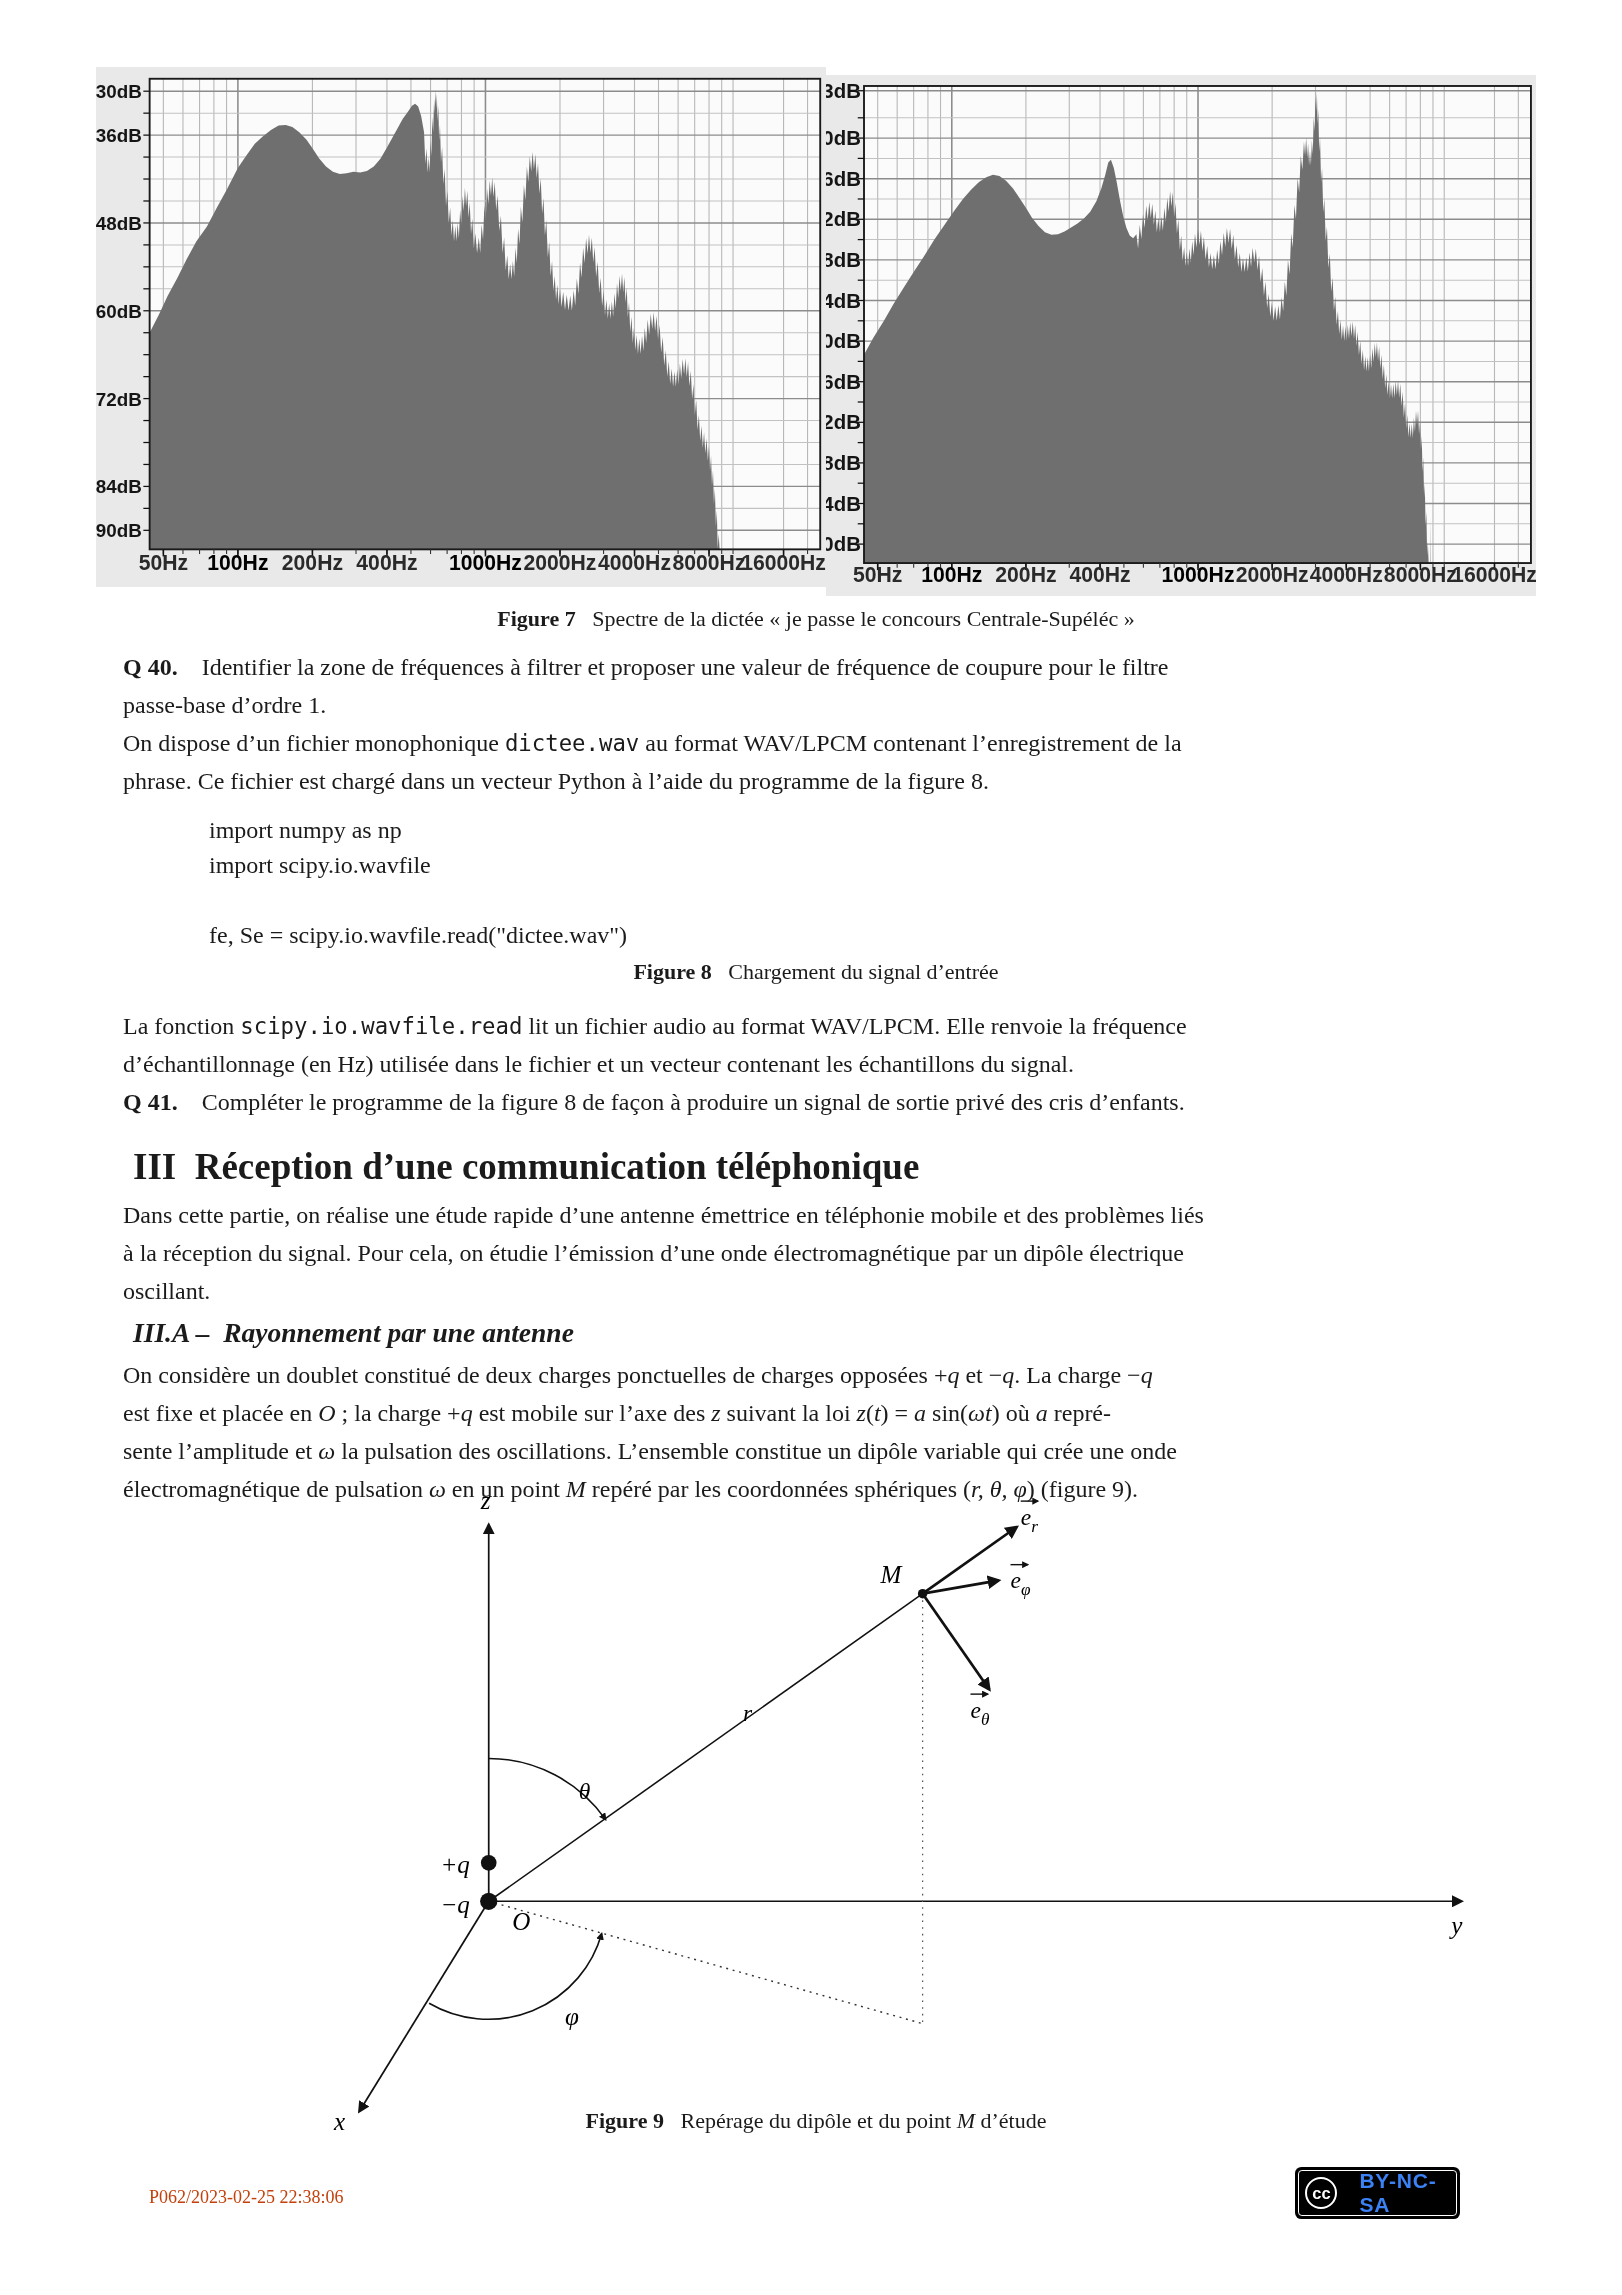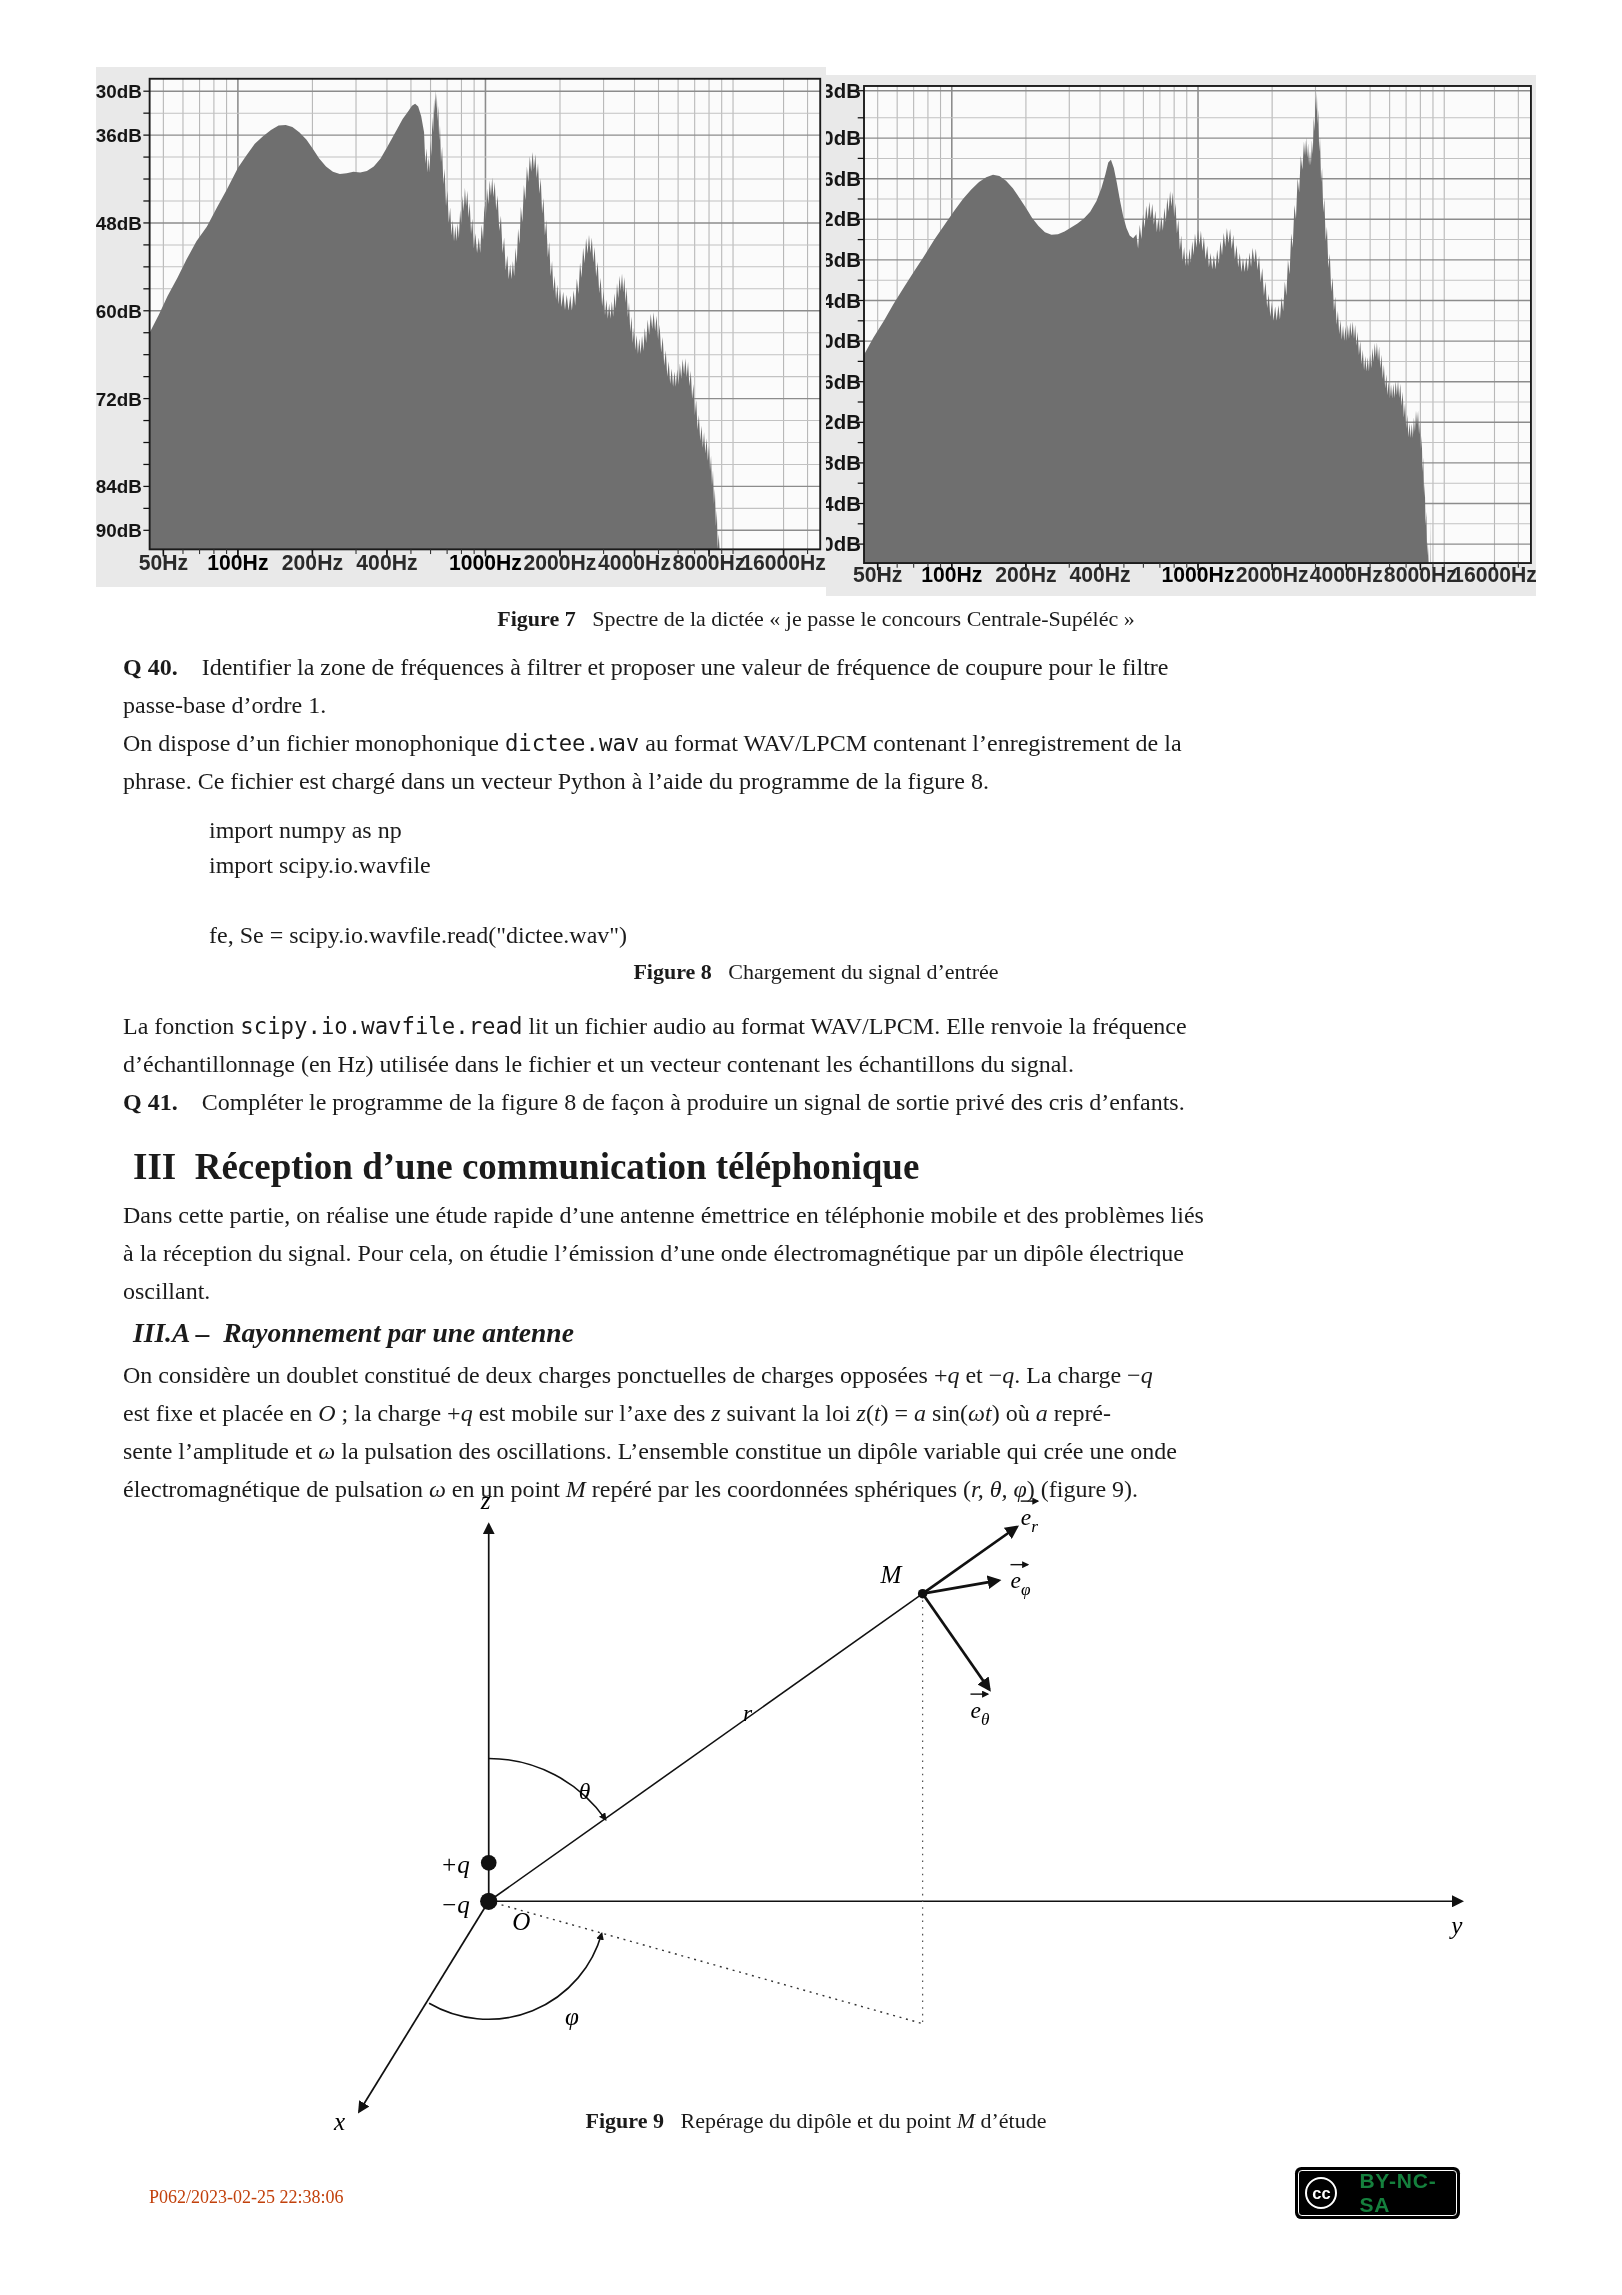--- a/index.html
+++ b/index.html
@@ -23,21 +23,21 @@
   .footer-left{position:absolute;left:149px;top:2187px;
         font-family:Liberation Serif, serif;font-size:18px;color:#c2410c;}
   .page-num{position:absolute;left:0;top:2181px;width:1623px;text-align:center;font-size:25px;}
   .badge{position:absolute;left:1295px;top:2167px;width:165px;height:52px;
         background:#000;border-radius:6.3px;box-sizing:border-box;padding:3.1px;}
   .badge-inner{border:1.6px solid #fff;border-radius:3.9px;height:100%;box-sizing:border-box;
         display:flex;align-items:center;gap:22px;padding:0 6.3px;}
   .cc-circle{width:28px;height:28px;border:2.4px solid #fff;border-radius:50%;flex:0 0 auto;
         display:flex;align-items:center;justify-content:center;
         font-family:"Liberation Sans",sans-serif;font-weight:bold;font-size:16.5px;color:#fff;}
-  .badge-text{font-family:"Liberation Sans",sans-serif;font-weight:bold;font-size:21px;color:#15803d;
+  .badge-text{font-family:"Liberation Sans",sans-serif;font-weight:bold;font-size:21px;color:#3b82f6;
         letter-spacing:0.8px;}
   text{font-family:"Liberation Sans",sans-serif;}
   .fig9 text{font-family:"Liberation Serif",serif;}
 </style>
 </head>
 <body>
 
 <div class="page">
 
   <div class="panel" style="left:96px;top:67px;width:730px;height:520px">

